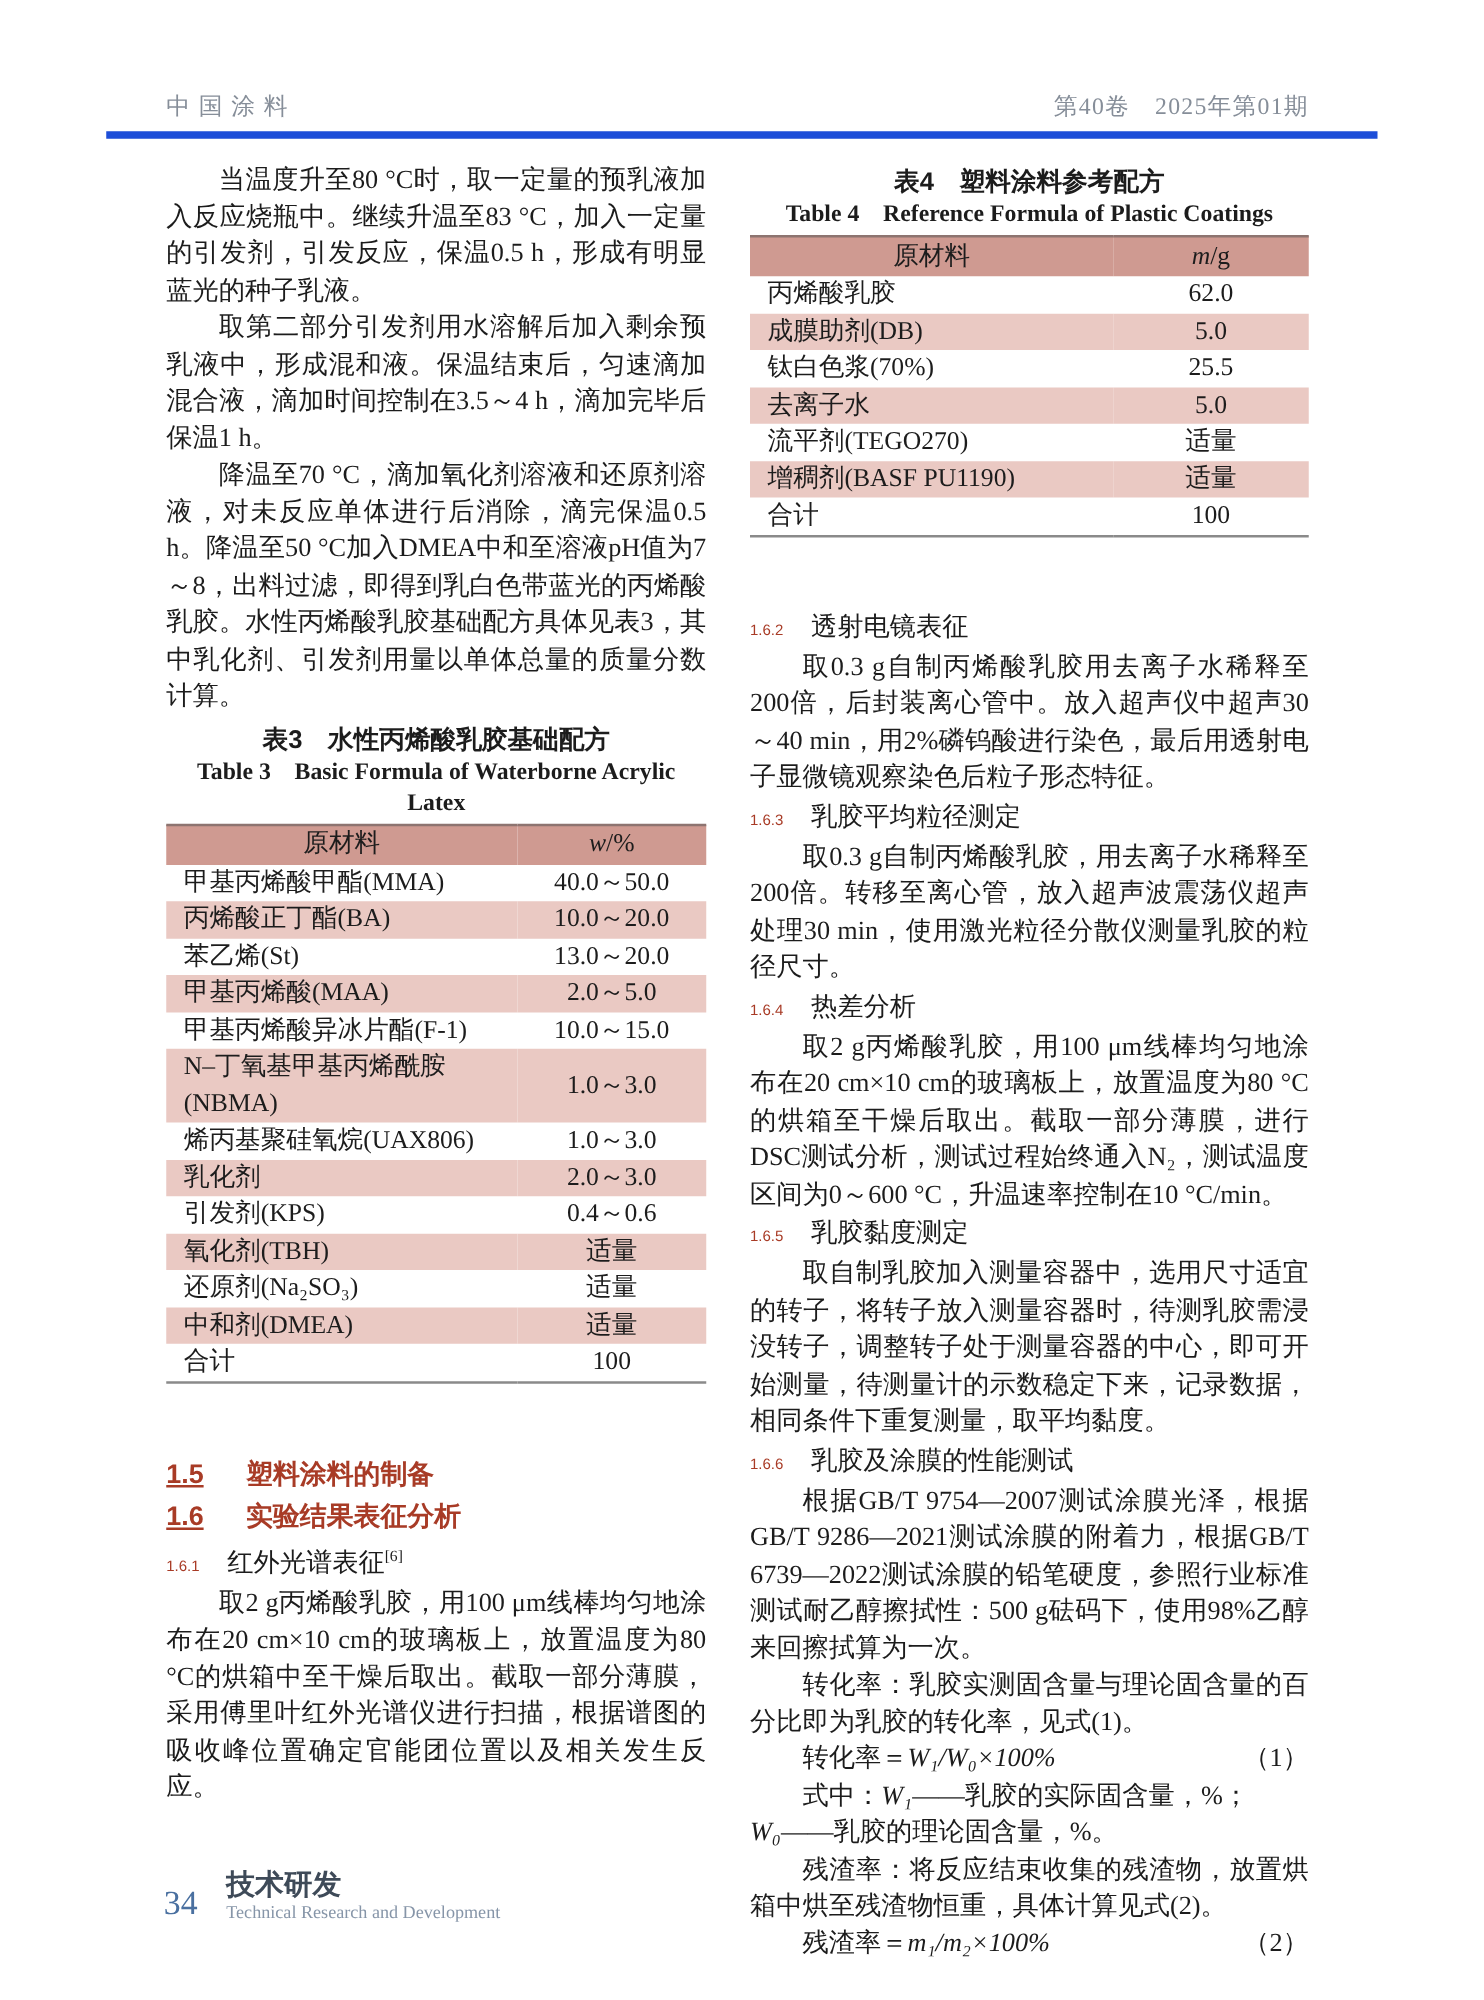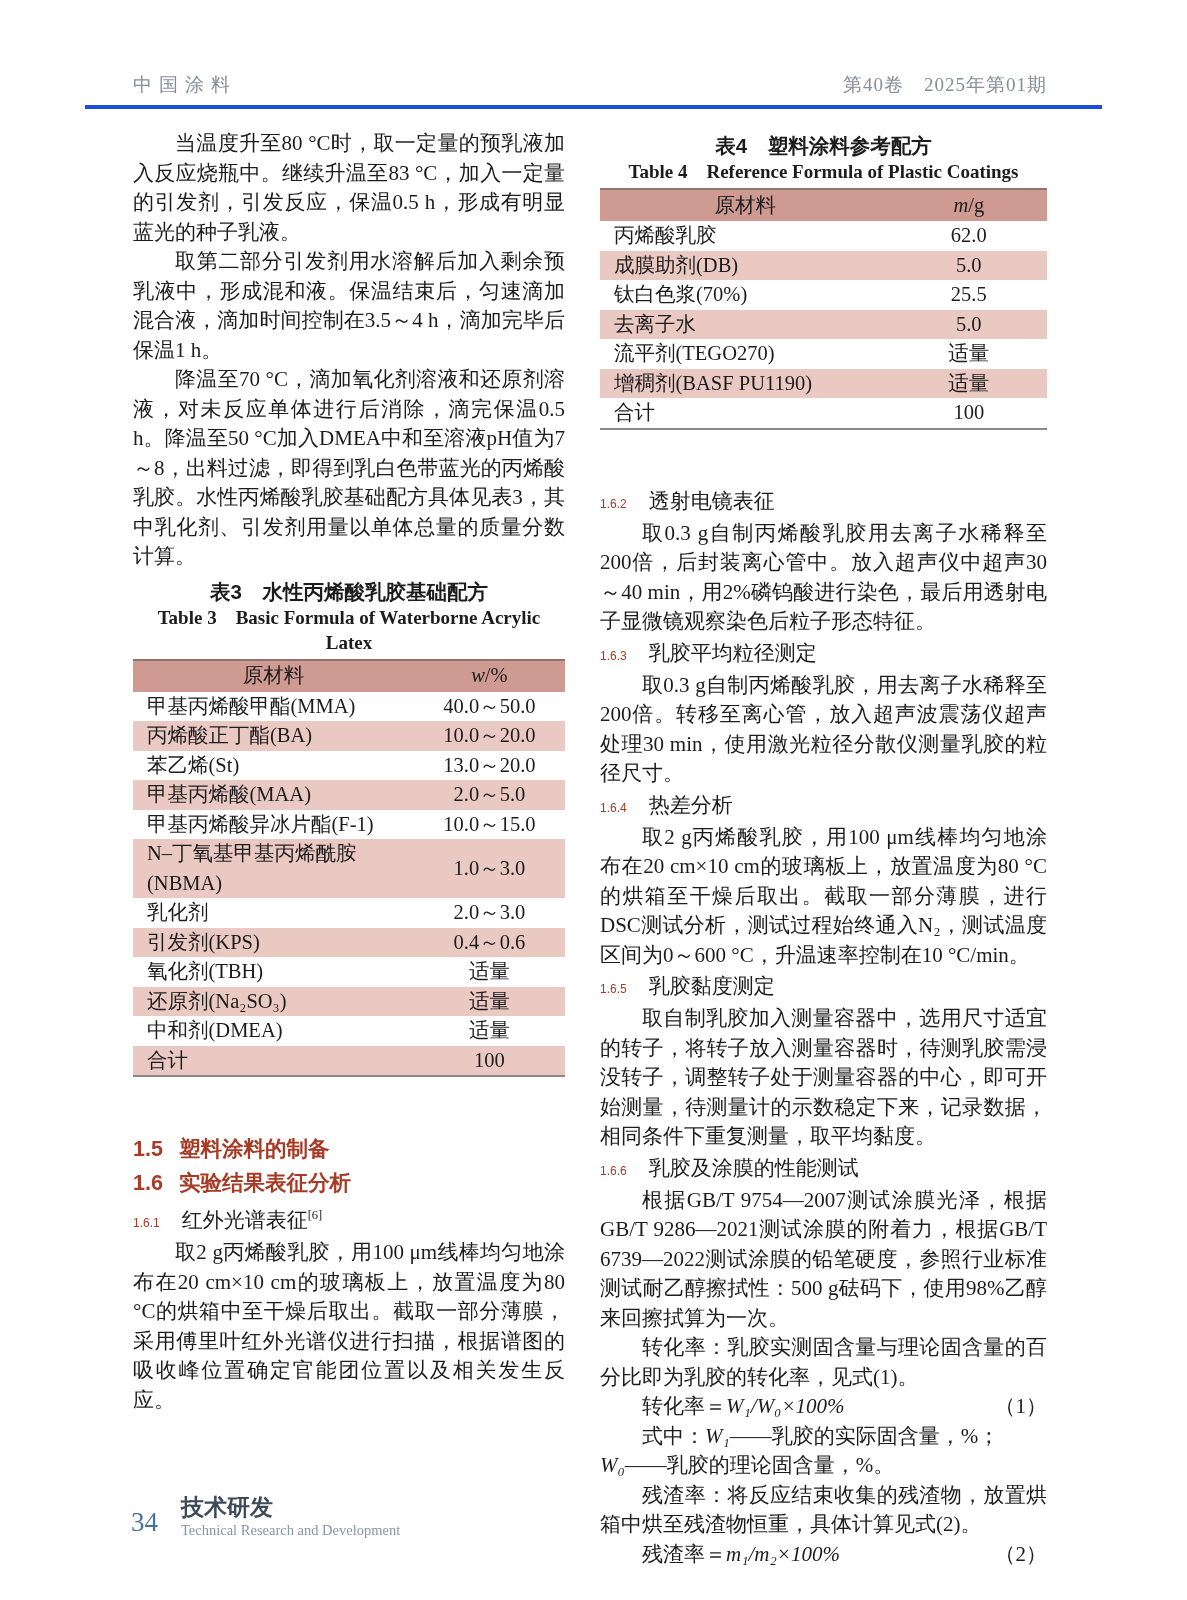--- a/index.html
+++ b/index.html
@@ -2,21 +2,21 @@
 <html lang="zh"><head>
 <meta charset="utf-8">
 <style>
   html,body{margin:0;padding:0;background:#ffffff;}
   .page{position:relative;width:1187px;height:1600px;background:#ffffff;overflow:hidden;
         font-family:"Liberation Serif","DejaVu Serif",serif;color:#1c1c1c;}
 
   
   .page-header{position:absolute;left:85px;top:72px;width:1017px;box-sizing:border-box;
     display:flex;justify-content:space-between;align-items:flex-end;
-    border-bottom:4px solid #1d4ed8;padding-bottom:7px;}
+    border-bottom:6px solid #1d4ed8;padding-bottom:7px;}
   .journal-name{margin-left:48px;font-size:19px;color:#868e99;letter-spacing:7px;}
   .issue-info{margin-right:55px;font-size:19px;color:#868e99;letter-spacing:1px;}
 
   
   .col{position:absolute;top:129px;font-size:21px;line-height:29.5px;text-align:justify;}
   .col-left{left:133px;width:432px;}
   .col-right{left:600px;width:447px;}
   .col p{margin:0;text-indent:2em;}
 
   
@@ -32,21 +32,21 @@
   .var{font-style:italic;}
   table.formula-table td{height:28px;padding:0;font-size:20.5px;}
   table.formula-table td.label{text-align:left;padding-left:14px;}
   table.formula-table td.value{text-align:center;}
   table.formula-table tbody tr:nth-child(even) td{background:#eac9c3;}
   table.formula-table tbody tr:last-child td{border-bottom:2px solid #8a8a8a;}
 
   
   .sec2{font-family:"Liberation Sans","DejaVu Sans",sans-serif;font-weight:bold;
     font-size:21.5px;line-height:31px;color:#a83b26;margin-top:3px;}
-  .sec2 .num{margin-right:16px;}
+  .sec2 .num{margin-right:34px;text-decoration:underline;}
   .sec2.after-table{margin-top:57px;}
   .sec3{line-height:30px;font-size:21px;margin-top:1px;}
   .sec3 .num{font-family:"Liberation Sans","DejaVu Sans",sans-serif;color:#a83b26;
     font-size:12px;margin-right:22px;}
   .sec3 .title{color:#1c1c1c;}
   .sec3 sup{font-size:12.5px;}
   .sec3.after-table{margin-top:56px;}
 
   
   .eq{display:flex;justify-content:space-between;padding-left:2em;line-height:29.5px;}
@@ -107,20 +107,24 @@
             </tr>
             <tr>
               <td class="label">甲基丙烯酸异冰片酯(F-1)</td>
               <td class="value">10.0～15.0</td>
             </tr>
             <tr>
               <td class="label">N–丁氧基甲基丙烯酰胺(NBMA)</td>
               <td class="value">1.0～3.0</td>
             </tr>
             <tr>
+              <td class="label">烯丙基聚硅氧烷(UAX806)</td>
+              <td class="value">1.0～3.0</td>
+            </tr>
+            <tr>
               <td class="label">乳化剂</td>
               <td class="value">2.0～3.0</td>
             </tr>
             <tr>
               <td class="label">引发剂(KPS)</td>
               <td class="value">0.4～0.6</td>
             </tr>
             <tr>
               <td class="label">氧化剂(TBH)</td>
               <td class="value">适量</td>

